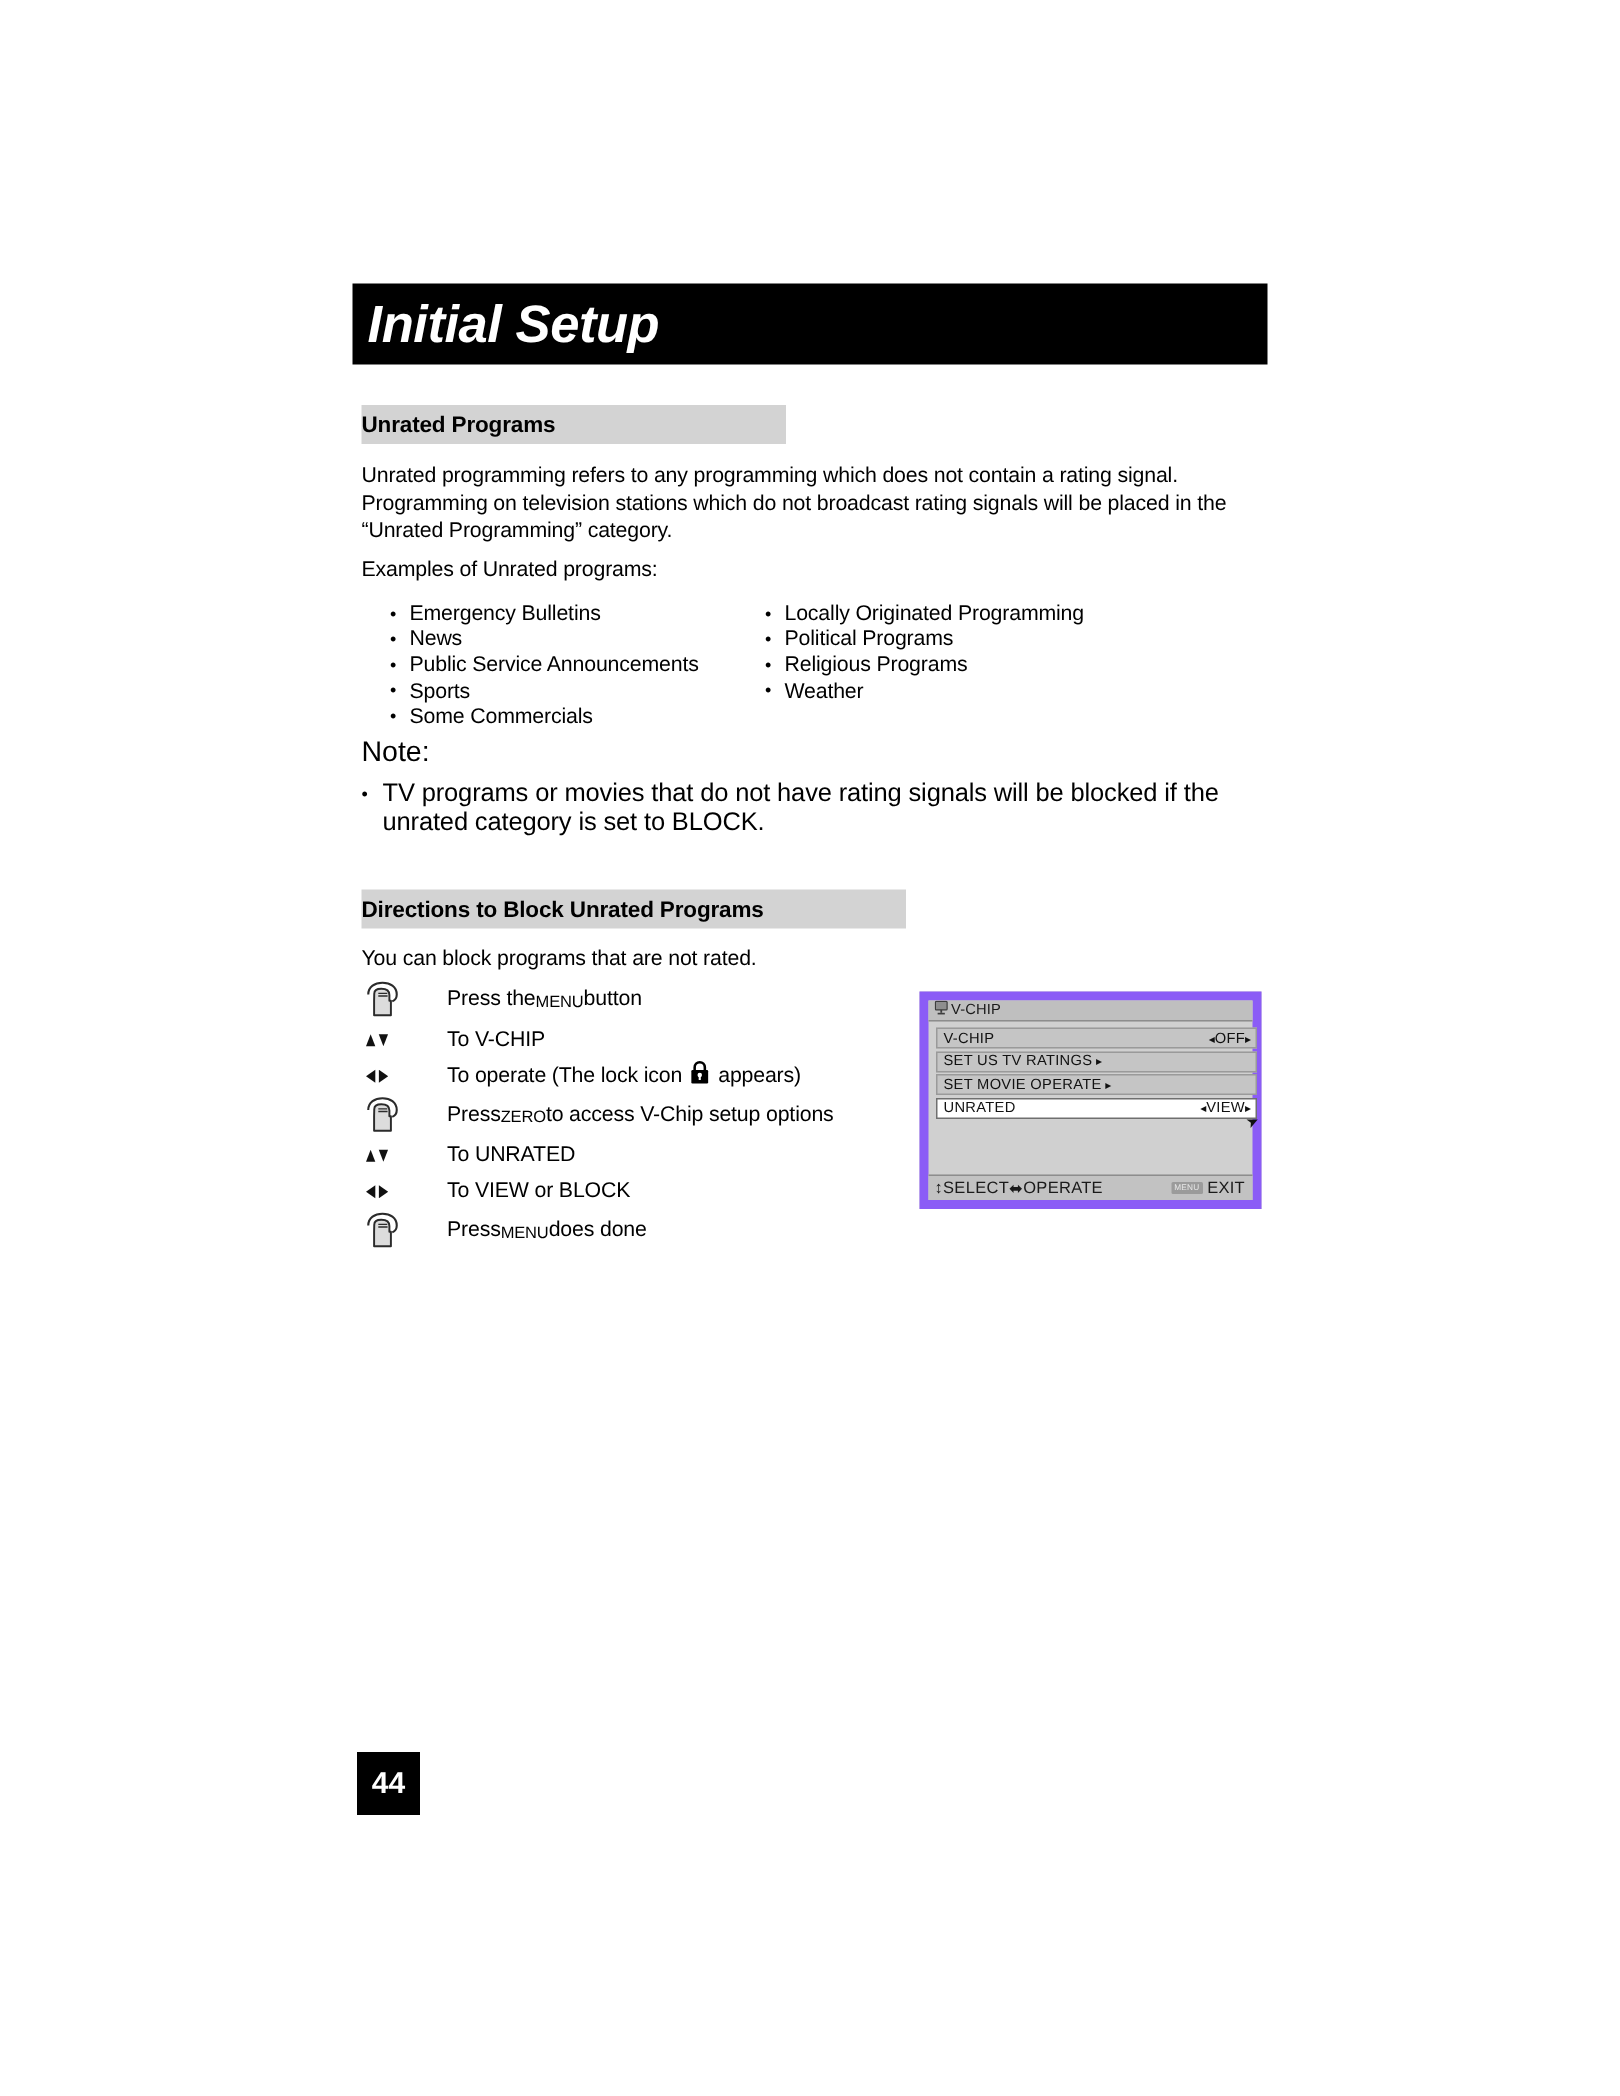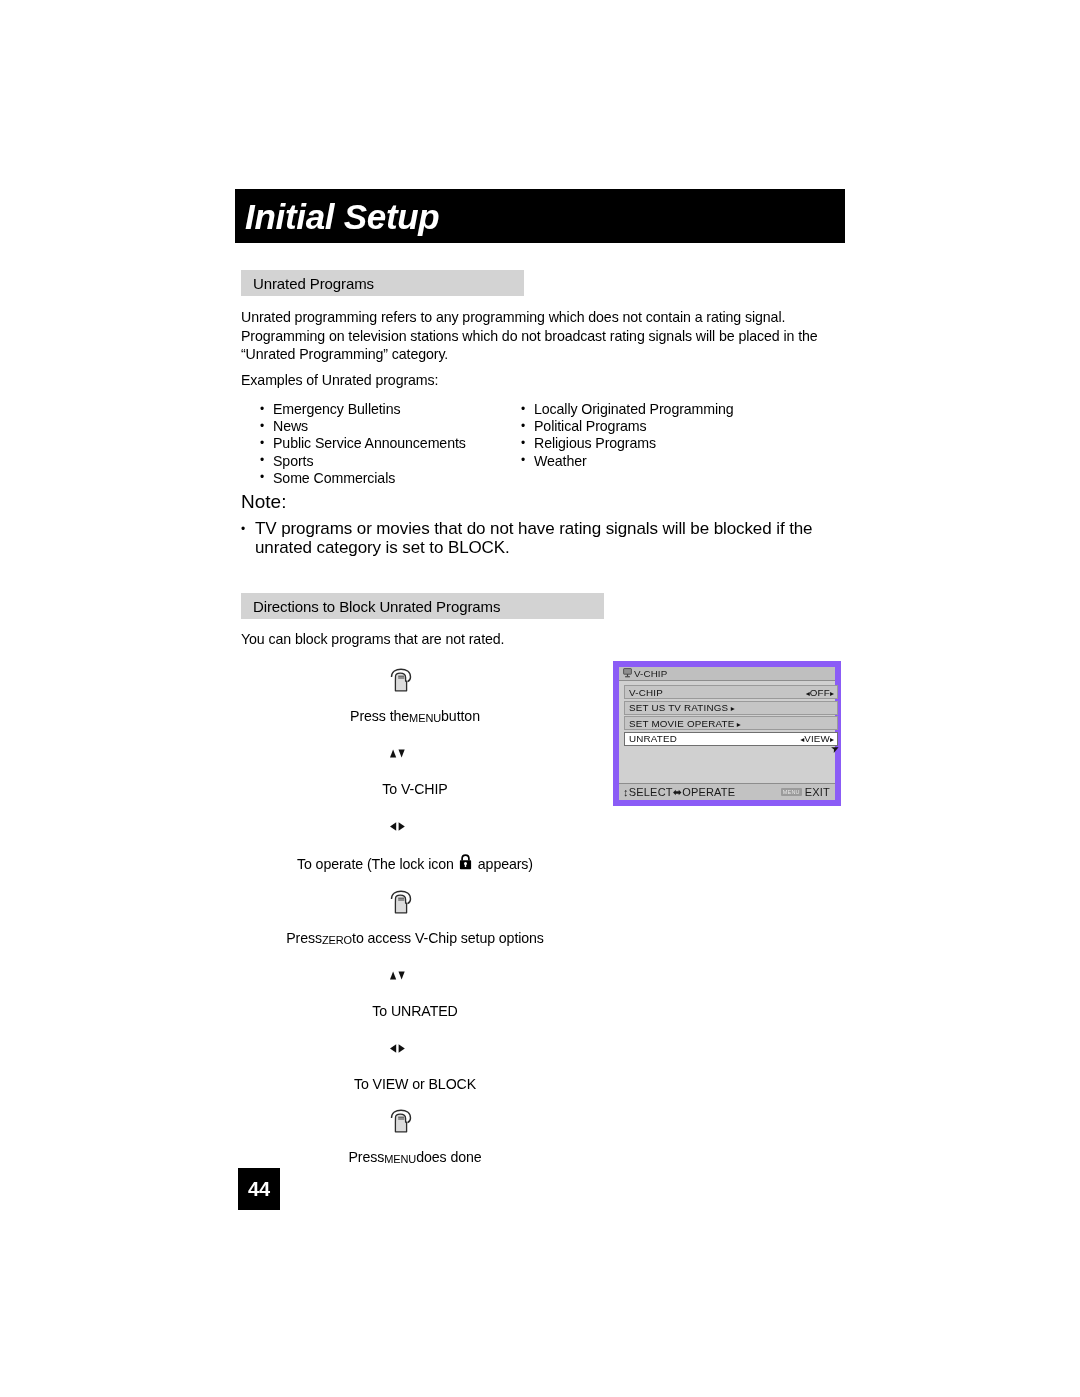--- a/index.html
+++ b/index.html
@@ -47,22 +47,22 @@
   
   .section-head {
     position: absolute;
     height: 26px;
     background: #d3d3d3;
     display: flex;
     align-items: center;
   }
   .section-head .sh-text {
     font-size: 15px;
-    font-weight: normal;
-    margin-left: 12px;
+    font-weight: bold;
+    margin-left: 0;
     letter-spacing: -0.1px;
   }
   #sec-unrated { left: 241px; top: 270px; width: 283px; }
   #sec-directions { left: 241px; top: 593px; width: 363px; }
 
   
   .para {
     position: absolute;
     font-size: 14.2px;
     line-height: 18.5px;
@@ -73,21 +73,20 @@
   #para-examples { left: 241px; top: 371px; width: 500px; }
   #para-youcan { left: 241px; top: 630px; width: 500px; }
 
   
   .bullet-cols {
     position: absolute;
     left: 258px;
     top: 401px;
     width: 600px;
     display: flex;
-    gap: 11px;
   }
   .bullet-col { display: flex; flex-direction: column; }
   .bullet-col.col-left { width: 250px; }
   .bullet-li {
     font-size: 14.2px;
     line-height: 17.2px;
     padding-left: 15px;
     position: relative;
     letter-spacing: -0.1px;
   }
@@ -129,21 +128,20 @@
   .steps {
     position: absolute;
     left: 240px;
     top: 652px;
     width: 350px;
   }
   .step-row {
     display: flex;
     align-items: center;
     min-height: 24px;
-    flex-direction: column;
   }
   .step-row.tall { min-height: 29px; }
   .step-icon {
     width: 56px;
     flex: 0 0 56px;
     display: flex;
     align-items: center;
     justify-content: flex-start;
     padding-left: 2px;
   }

